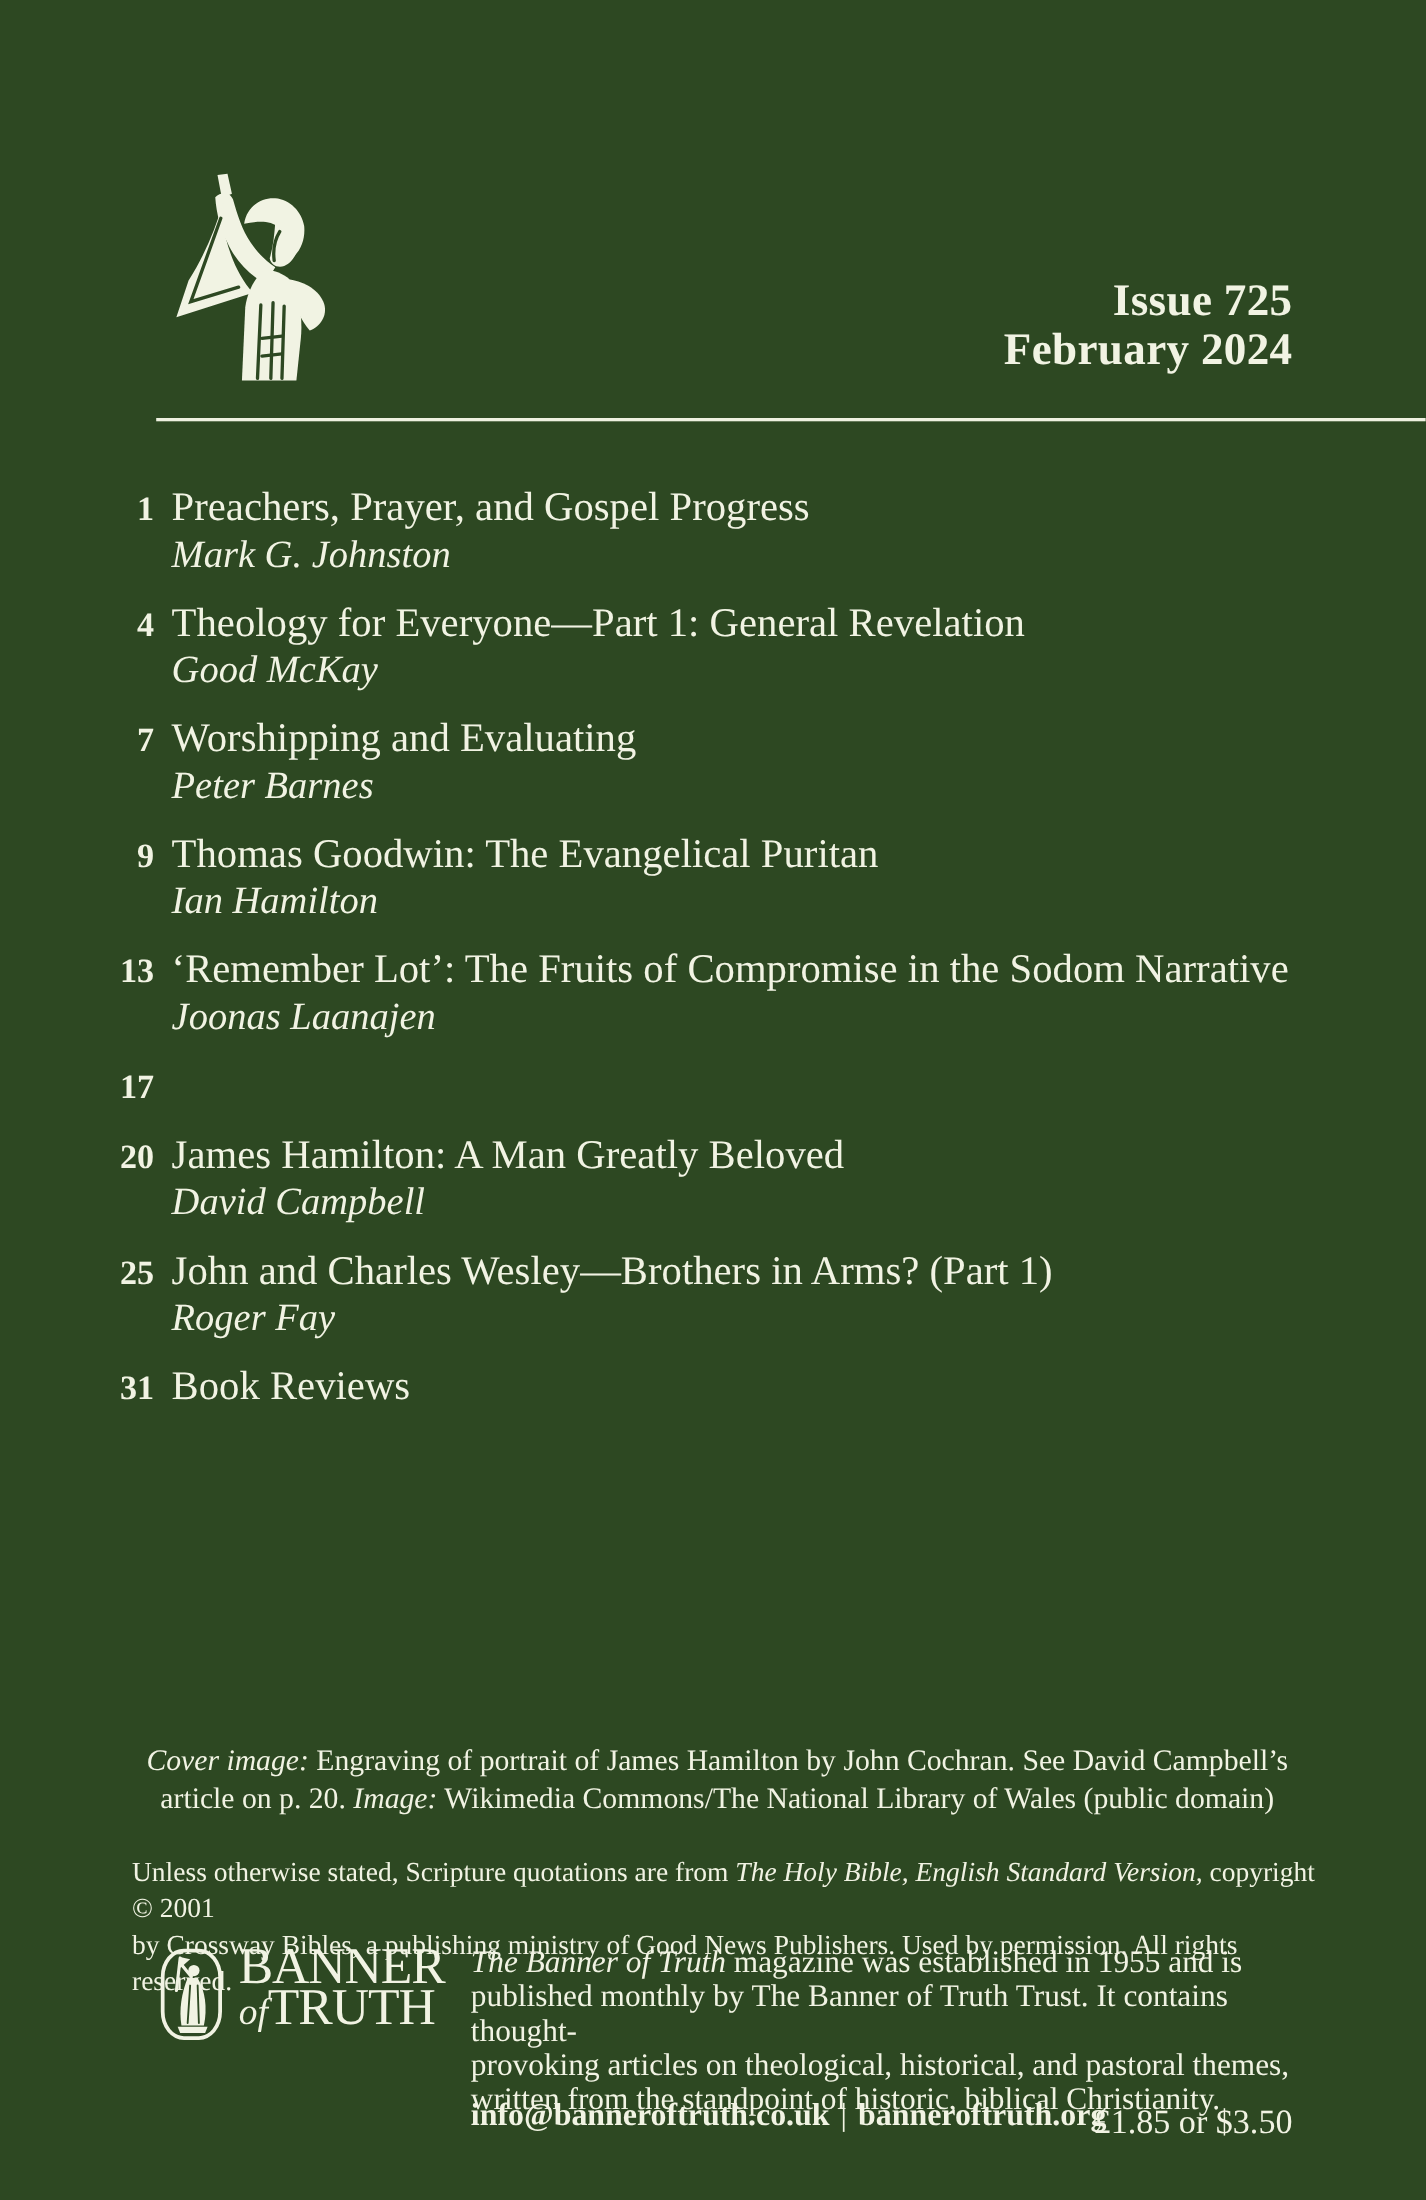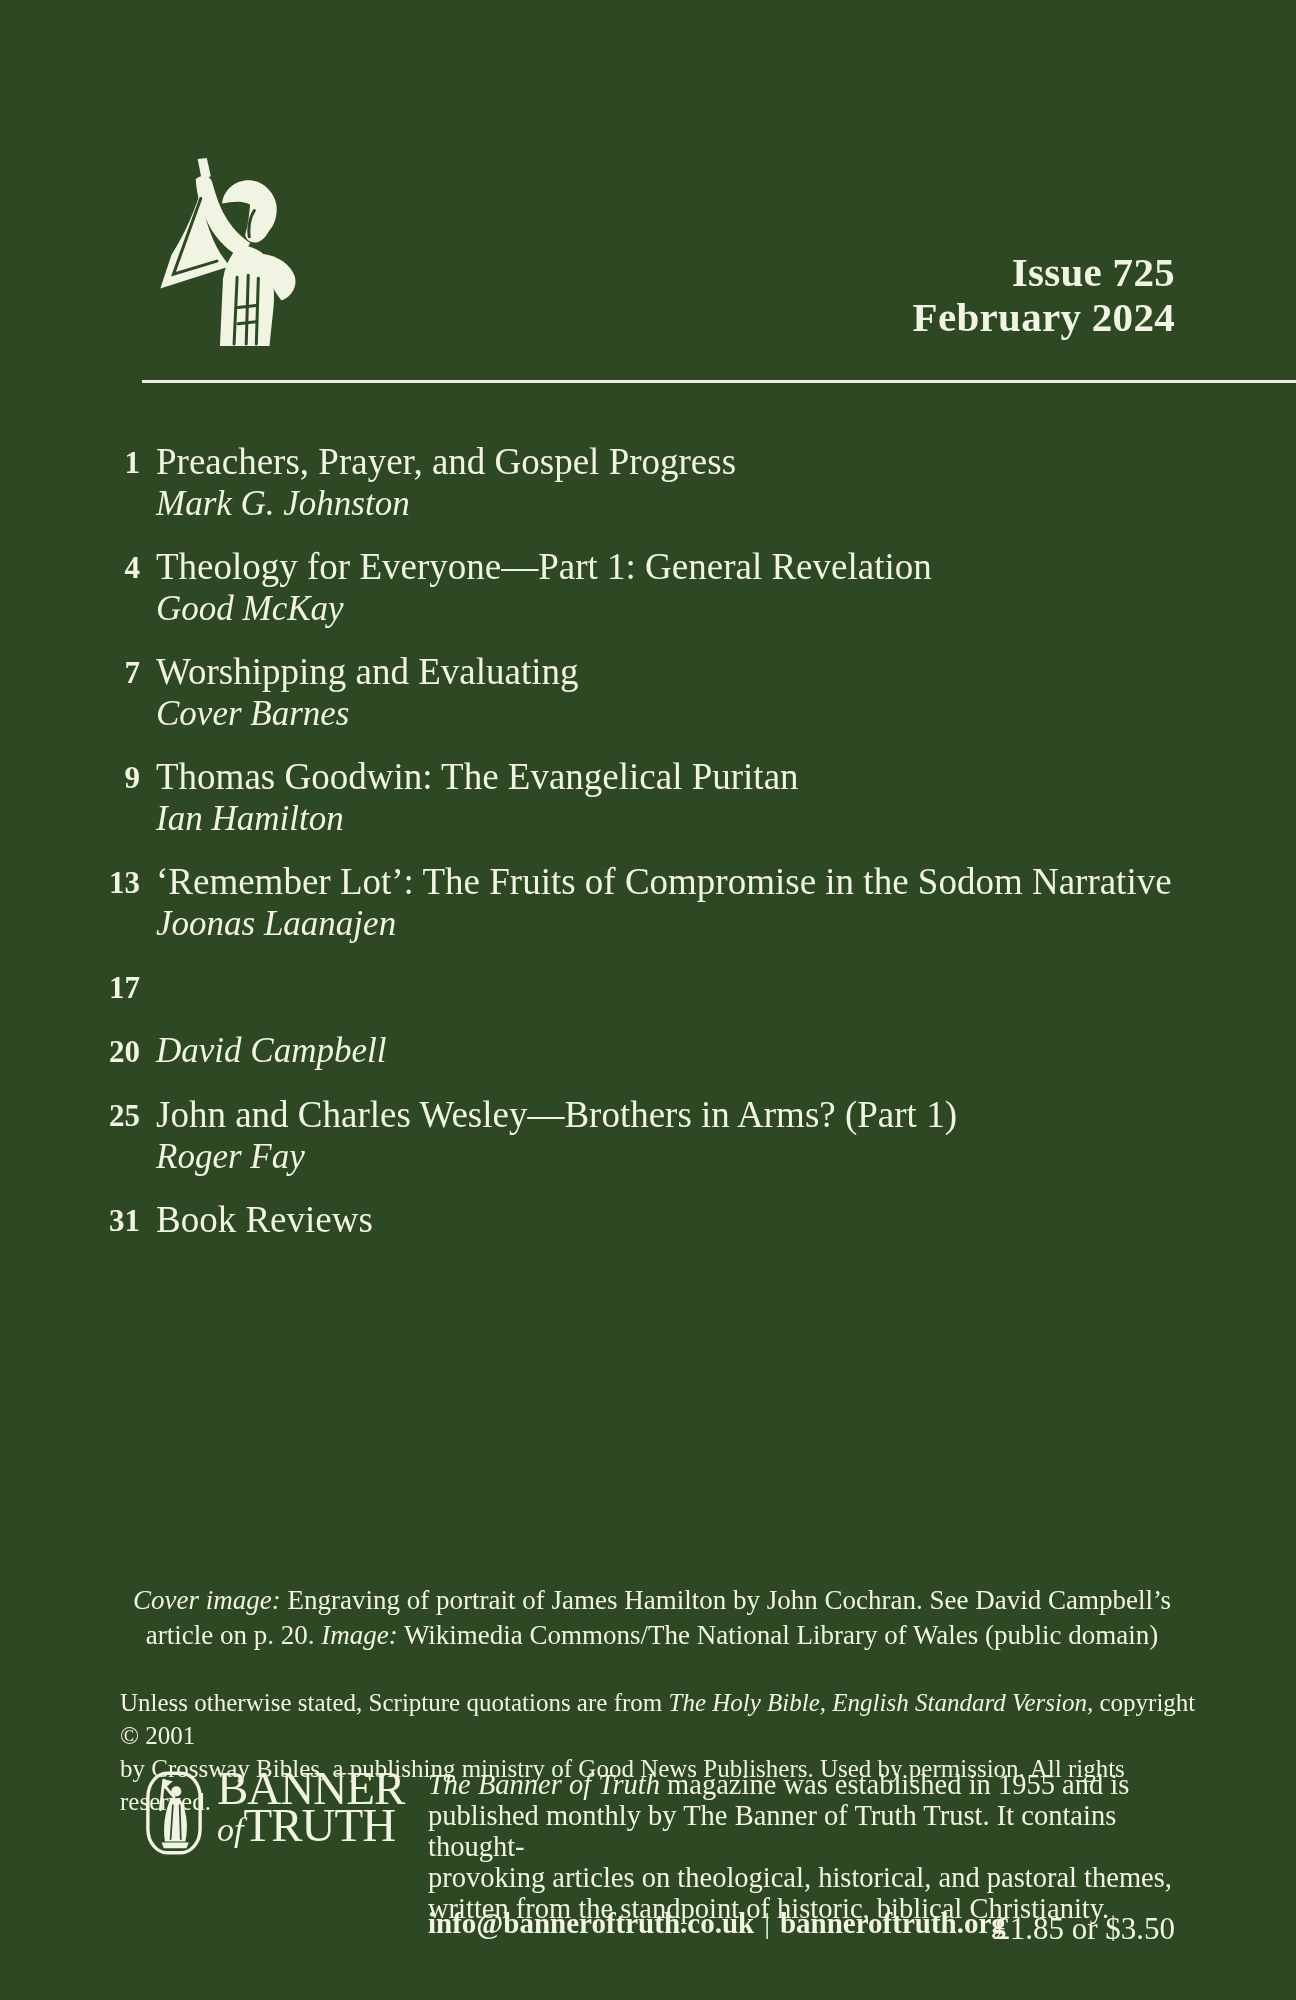--- a/index.html
+++ b/index.html
@@ -114,21 +114,21 @@
       <div class="toc-text">
         <div class="toc-title">Theology for Everyone—Part 1: General Revelation</div>
         <div class="toc-author">Good McKay</div>
       </div>
     </div>
 
     <div class="toc-row">
       <div class="toc-num">7</div>
       <div class="toc-text">
         <div class="toc-title">Worshipping and Evaluating</div>
-        <div class="toc-author">Cover Barnes</div>
+        <div class="toc-author">Peter Barnes</div>
       </div>
     </div>
 
     <div class="toc-row">
       <div class="toc-num">9</div>
       <div class="toc-text">
         <div class="toc-title">Thomas Goodwin: The Evangelical Puritan</div>
         <div class="toc-author">Ian Hamilton</div>
       </div>
     </div>
@@ -141,20 +141,21 @@
       </div>
     </div>
 
     <div class="toc-row">
       <div class="toc-num">17</div>
     </div>
 
     <div class="toc-row">
       <div class="toc-num">20</div>
       <div class="toc-text">
+        <div class="toc-title">James Hamilton: A Man Greatly Beloved</div>
         <div class="toc-author">David Campbell</div>
       </div>
     </div>
 
     <div class="toc-row">
       <div class="toc-num">25</div>
       <div class="toc-text">
         <div class="toc-title">John and Charles Wesley—Brothers in Arms? (Part 1)</div>
         <div class="toc-author">Roger Fay</div>
       </div>

